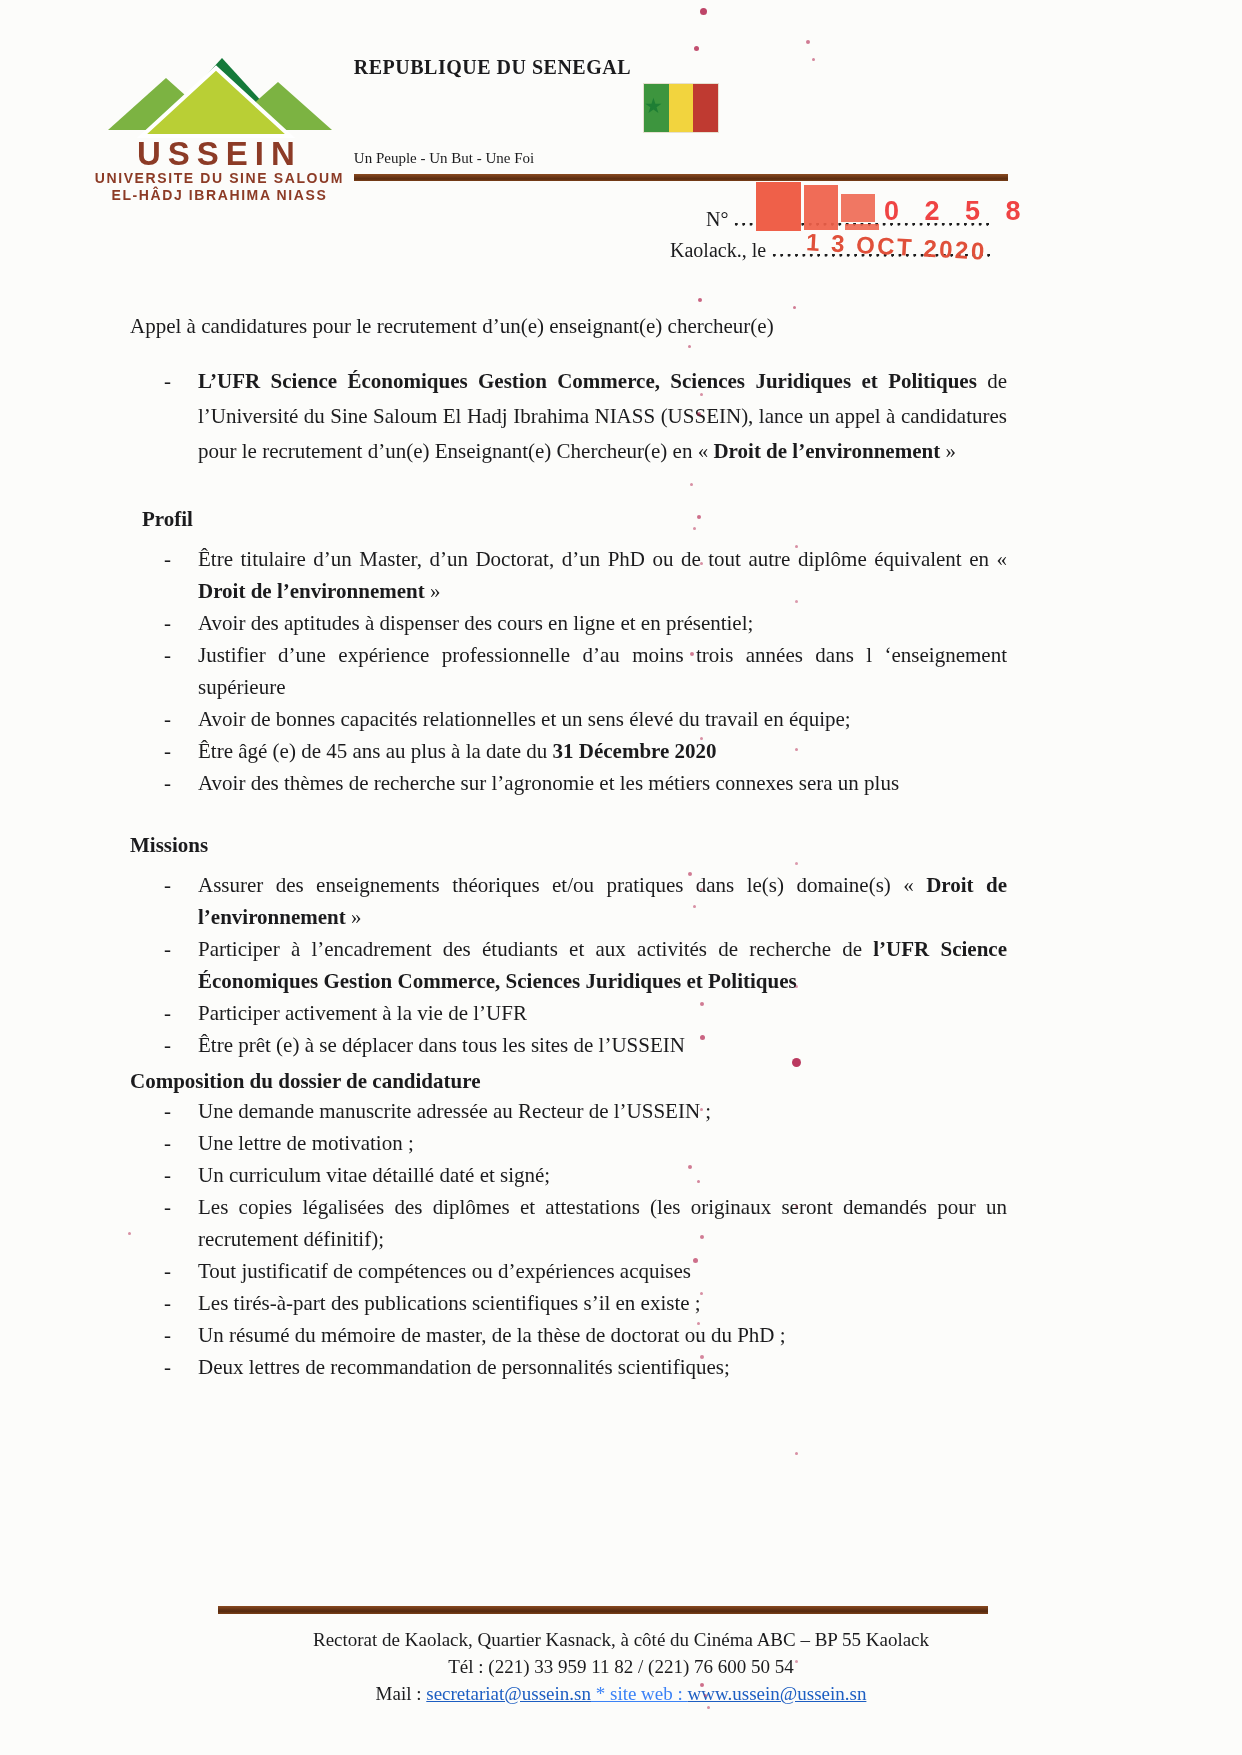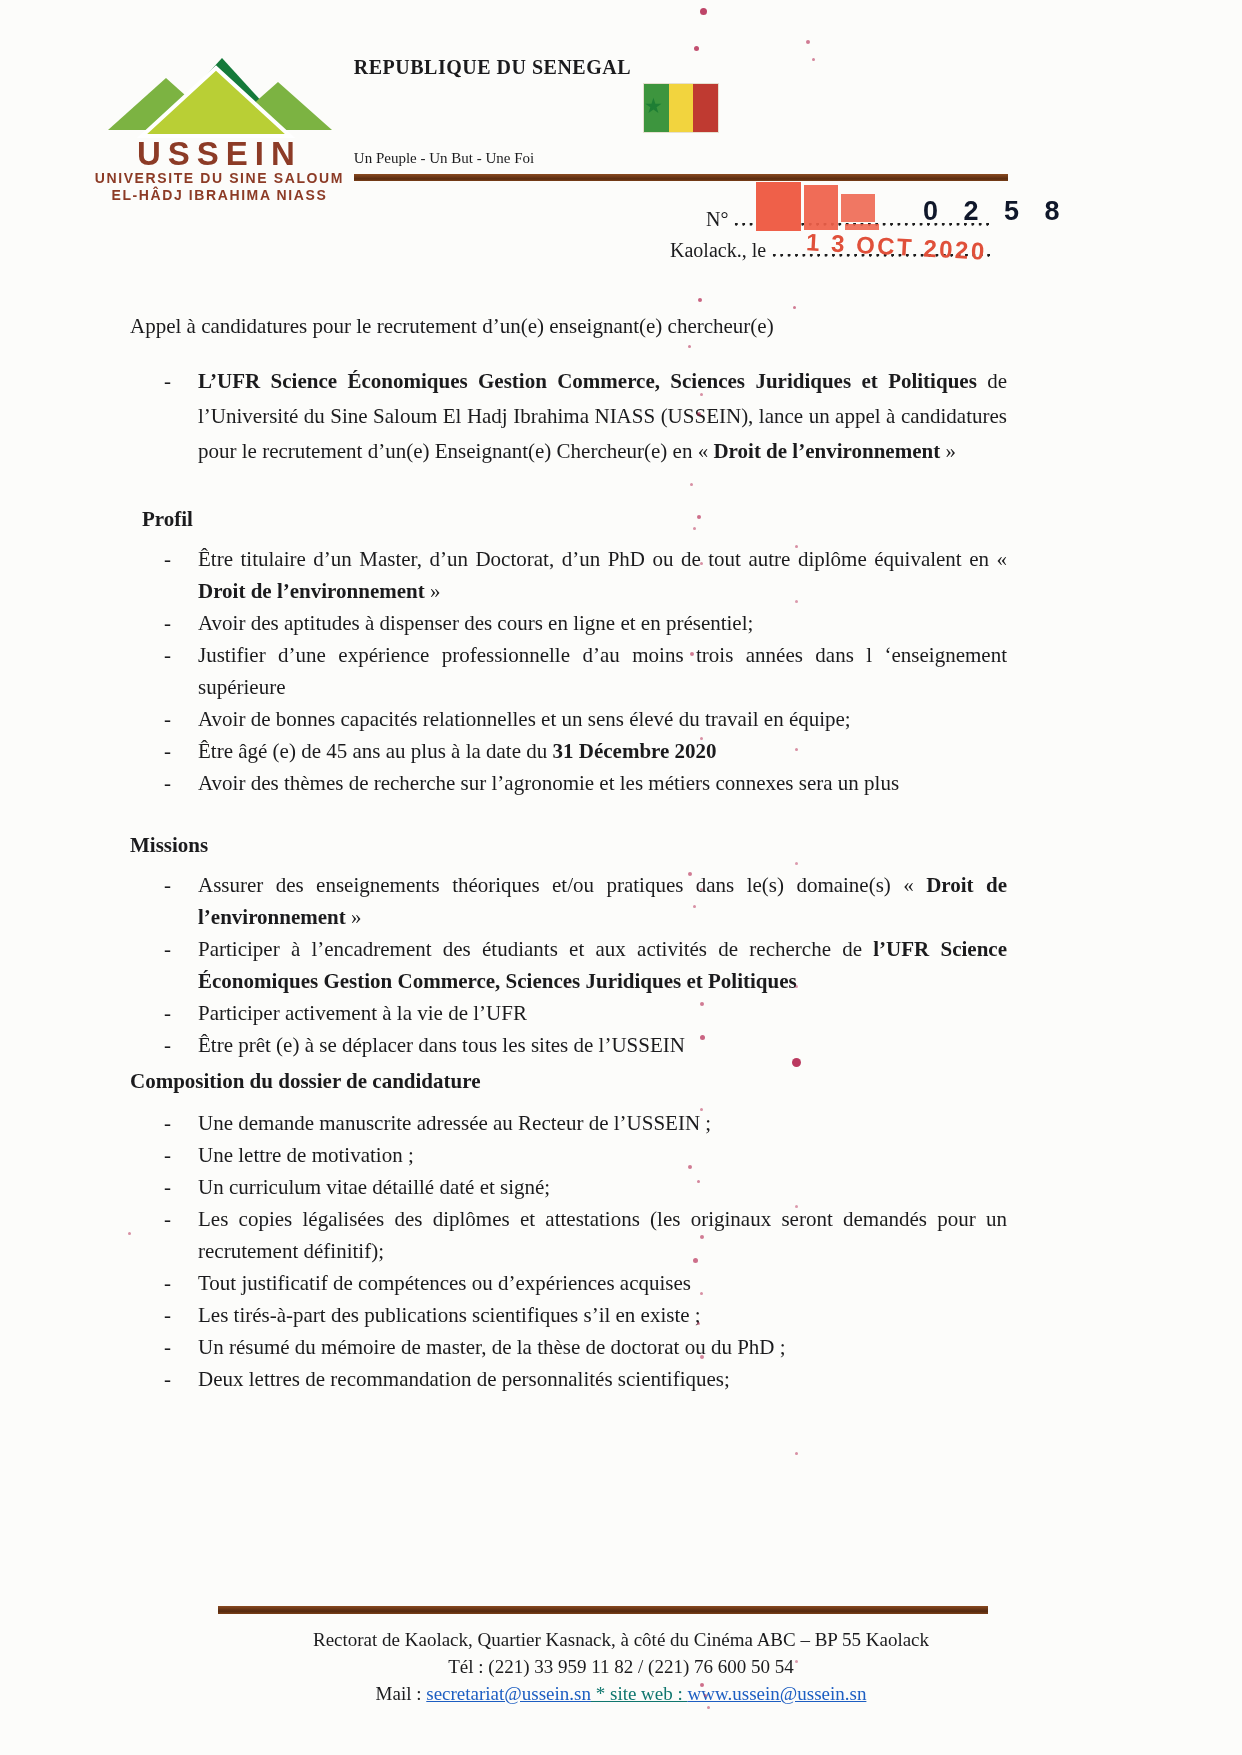--- a/index.html
+++ b/index.html
@@ -38,50 +38,50 @@
           background-size:7.4px 5px;background-repeat:repeat-x;}
   .ref-line1 .ref-label{margin-left:36px;}
   .stamp-blocks{position:absolute;left:86px;top:-18px;display:flex;align-items:flex-start;}
   .stamp-blocks i{display:block;background:#ef6049;margin-right:3px;}
   .stamp-blocks .b1{width:45px;height:49px;}
   .stamp-blocks .b2{width:34px;height:45px;margin-top:3px;opacity:.92;}
   .stamp-blocks .b3{width:34px;height:28px;margin-top:12px;opacity:.85;position:relative;}
   .stamp-blocks .b3::after{content:"";position:absolute;left:4px;bottom:-8px;width:34px;height:6px;
                            background:#ef6049;}
   .stamp-number{position:absolute;left:214px;top:-4px;font-family:"Liberation Sans",sans-serif;
-                font-weight:700;font-size:27px;letter-spacing:9px;color:#0f172a;white-space:pre;margin-left:39px;}
+                font-weight:700;font-size:27px;letter-spacing:9px;color:#ef4444;white-space:pre;}
   .date-stamp{position:absolute;left:136px;top:2px;font-family:"Liberation Sans",sans-serif;
               font-weight:700;font-size:24px;letter-spacing:2.5px;color:#e0503a;
               transform:rotate(3deg);white-space:pre;}
 
   
   .content{margin:50px 235px 0 130px;}
   .doc-title{font-weight:normal;font-size:21px;line-height:28px;}
   .doc-list{list-style:none;margin:0;padding:0;}
   .doc-list li{position:relative;padding-left:68px;font-size:21px;line-height:32px;
                text-align:justify;}
   .doc-list li::before{content:"-";position:absolute;left:34px;top:0;}
   .intro-list{margin-top:24px;}
   .intro-list li{line-height:35px;}
   .sec-heading{font-weight:bold;font-size:21px;line-height:28px;}
   .h-profil{margin-top:36px;margin-left:12px;}
   .u-profil{margin-top:10px;}
   .h-missions{margin-top:32px;}
   .u-missions{margin-top:10px;}
   .h-composition{margin-top:6px;}
-  .u-composition{margin-top:12px;}
+  .u-composition{margin-top:0;}
   .b{font-weight:bold;}
 
   
   .footer{position:absolute;left:0;top:1606px;width:1242px;}
   .footer-rule{margin:0 254px 0 218px;height:8px;
                background:linear-gradient(180deg,#8a4a20,#54280e 65%,#7a3f18);}
   .footer-text{margin:12px 130px 0 130px;text-align:center;font-size:19px;line-height:27px;}
   .footer-link{color:#1d5ec2;text-decoration:underline;cursor:pointer;text-align:center;}
-  .footer-mid{color:#0f766e;text-decoration:underline;white-space:pre;}
+  .footer-mid{color:#3b82f6;text-decoration:underline;white-space:pre;}
 
   
   .speck{position:absolute;border-radius:50%;background:#b3244e;opacity:.75;}
 </style>
 </head>
 <body>
 
 <div class="page">
 
   <div class="header-row">

